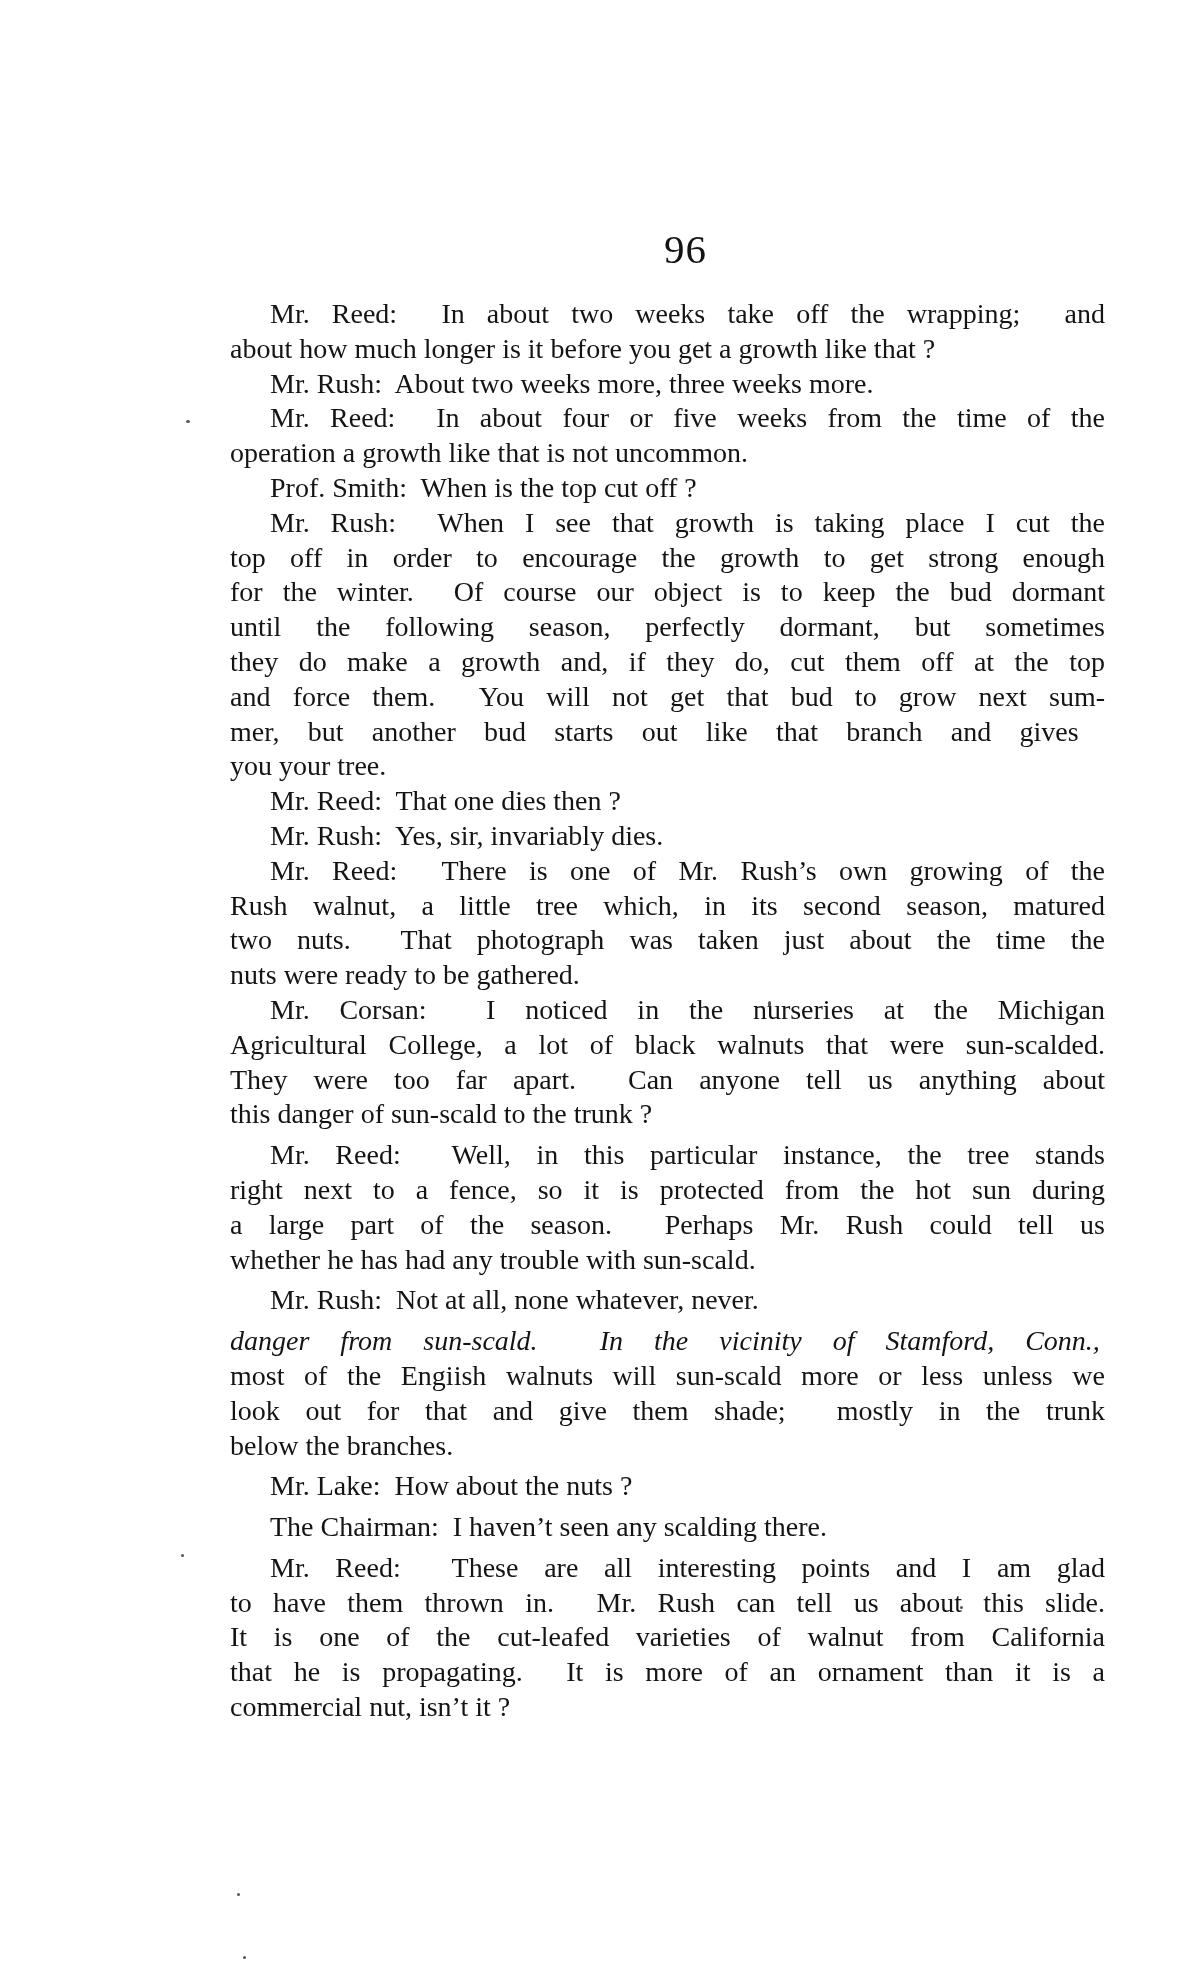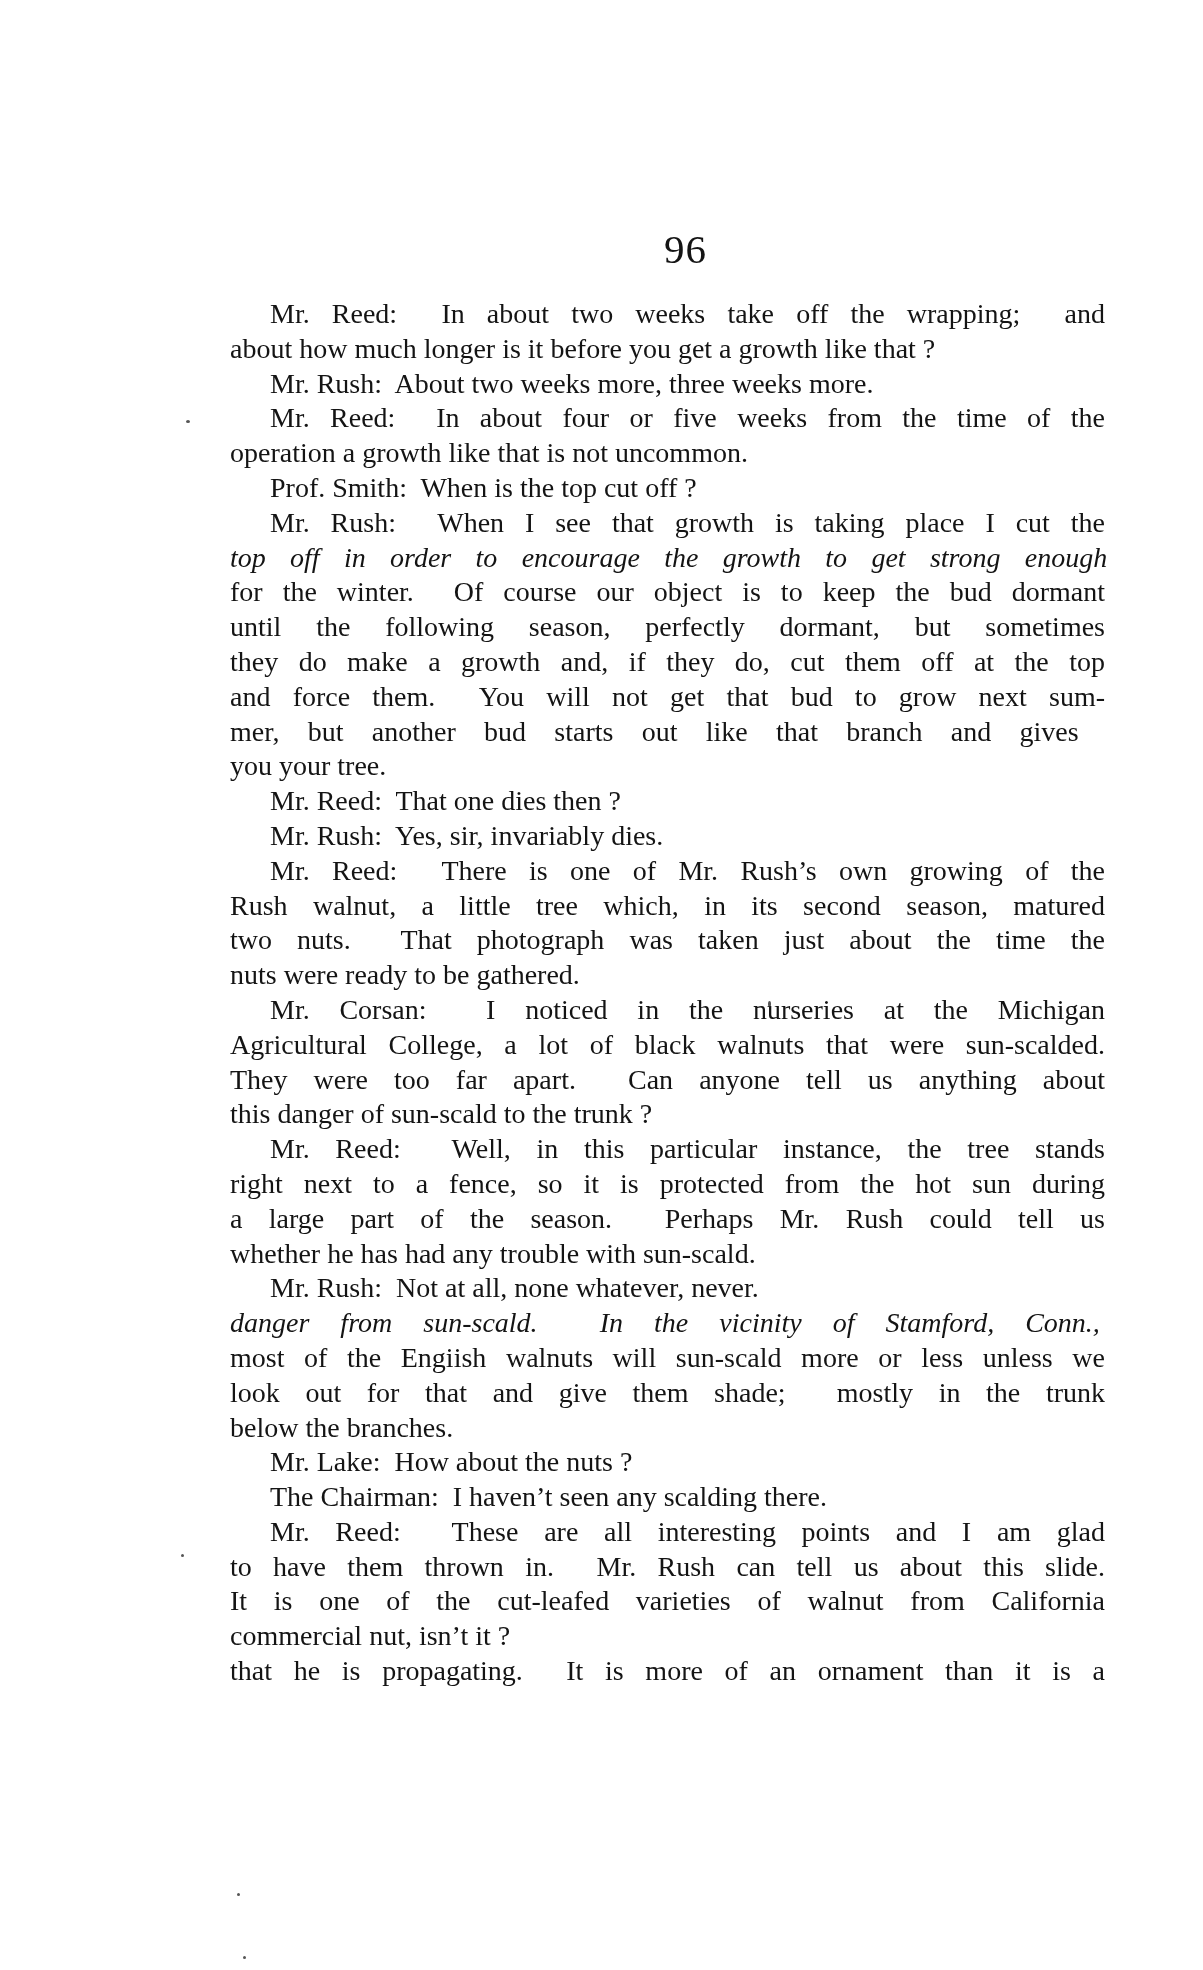--- a/index.html
+++ b/index.html
@@ -23,21 +23,21 @@
     letter-spacing: 1px;
   }
   .text-block {
     position: absolute;
     top: 297px;
     left: 230px;
     width: 875px;
     font-size: 28px;
   }
   .para { margin: 0; }
-  .para.gap { }
+  .para.gap { margin-top: 6px; }
   .line {
     height: 34.8px;
     line-height: 34.8px;
     white-space: pre;
   }
   .line.indent { text-indent: 40px; }
   .ltxt { white-space: pre; }
   .speck {
     position: absolute;
     background: #2a2a2a;
@@ -63,21 +63,21 @@
       </div>
       <div class="para">
         <div class="line indent just"><span class="ltxt" style="word-spacing: 13.3894px;">Mr. Reed:  In about four or five weeks from the time of the</span></div>
         <div class="line last"><span class="ltxt">operation a growth like that is not uncommon.</span></div>
       </div>
       <div class="para">
         <div class="line indent last"><span class="ltxt">Prof. Smith:  When is the top cut off ?</span></div>
       </div>
       <div class="para">
         <div class="line indent just"><span class="ltxt" style="word-spacing: 13.905px; text-align: right;">Mr. Rush:  When I see that growth is taking place I cut the</span></div>
-        <div class="line just"><span class="ltxt" style="word-spacing: 17.3139px; font-style: italic;">top off in order to encourage the growth to get strong enough</span></div>
+        <div class="line just"><span class="ltxt" style="word-spacing: 17.3139px;">top off in order to encourage the growth to get strong enough</span></div>
         <div class="line just"><span class="ltxt" style="word-spacing: 12.9976px;">for the winter.  Of course our object is to keep the bud dormant</span></div>
         <div class="line just"><span class="ltxt" style="word-spacing: 27.7969px;">until the following season, perfectly dormant, but sometimes</span></div>
         <div class="line just"><span class="ltxt" style="word-spacing: 13.4375px;">they do make a growth and, if they do, cut them off at the top</span></div>
         <div class="line just"><span class="ltxt" style="word-spacing: 15.2031px;">and force them.  You will not get that bud to grow next sum-</span></div>
         <div class="line just"><span class="ltxt" style="word-spacing: 21.2844px;">mer, but another bud starts out like that branch and gives</span></div>
         <div class="line last"><span class="ltxt">you your tree.</span></div>
       </div>
       <div class="para">
         <div class="line indent last"><span class="ltxt">Mr. Reed:  That one dies then ?</span></div>
       </div>
@@ -114,22 +114,22 @@
       <div class="para gap">
         <div class="line indent last"><span class="ltxt">Mr. Lake:  How about the nuts ?</span></div>
       </div>
       <div class="para gap">
         <div class="line indent last"><span class="ltxt">The Chairman:  I haven’t seen any scalding there.</span></div>
       </div>
       <div class="para gap">
         <div class="line indent just"><span class="ltxt" style="word-spacing: 18.6974px;">Mr. Reed:  These are all interesting points and I am glad</span></div>
         <div class="line just"><span class="ltxt" style="word-spacing: 14.3041px;">to have them thrown in.  Mr. Rush can tell us about this slide.</span></div>
         <div class="line just"><span class="ltxt" style="word-spacing: 19.7016px;">It is one of the cut-leafed varieties of walnut from California</span></div>
+        <div class="line just"><span class="ltxt" style="word-spacing: 14.6786px;">that he is propagating.  It is more of an ornament than it is a</span></div>
         <div class="line last"><span class="ltxt">commercial nut, isn’t it ?</span></div>
-        <div class="line just"><span class="ltxt" style="word-spacing: 14.6786px;">that he is propagating.  It is more of an ornament than it is a</span></div>
       </div>
     </div>
 
   <div class="speck" style="left:186px; top:420px; width:4px; height:3px;"></div>
   <div class="speck" style="left:768px; top:1001px; width:3px; height:6px;"></div>
   <div class="speck" style="left:181px; top:1554px;"></div>
   <div class="speck" style="left:960px; top:1606px;"></div>
   <div class="speck" style="left:237px; top:1893px;"></div>
   <div class="speck" style="left:243px; top:1956px;"></div>
 </div>

